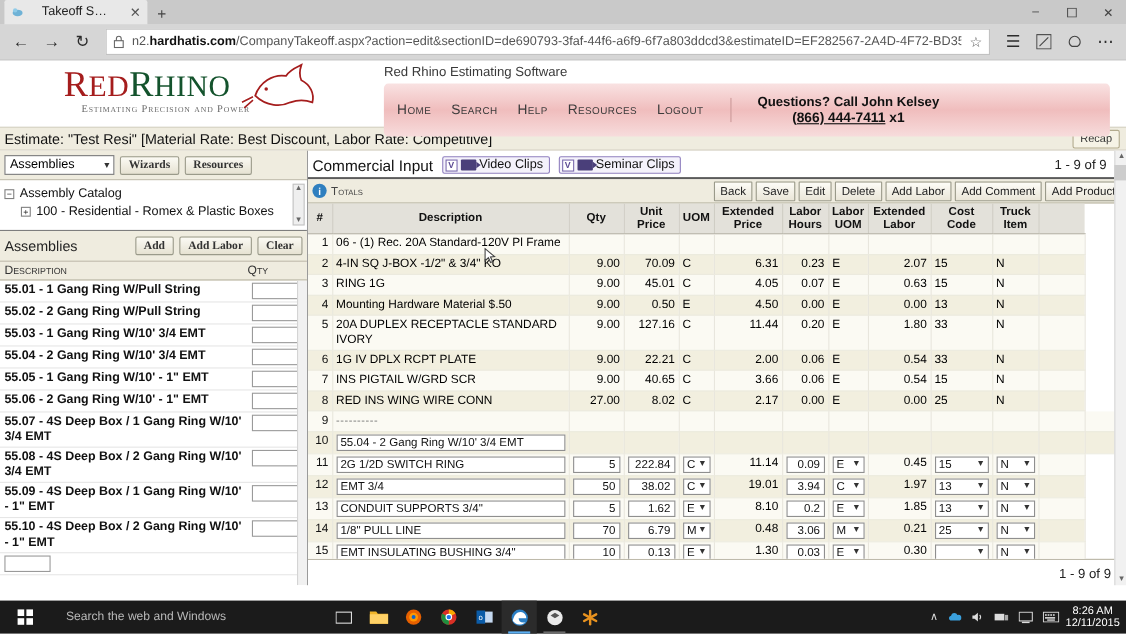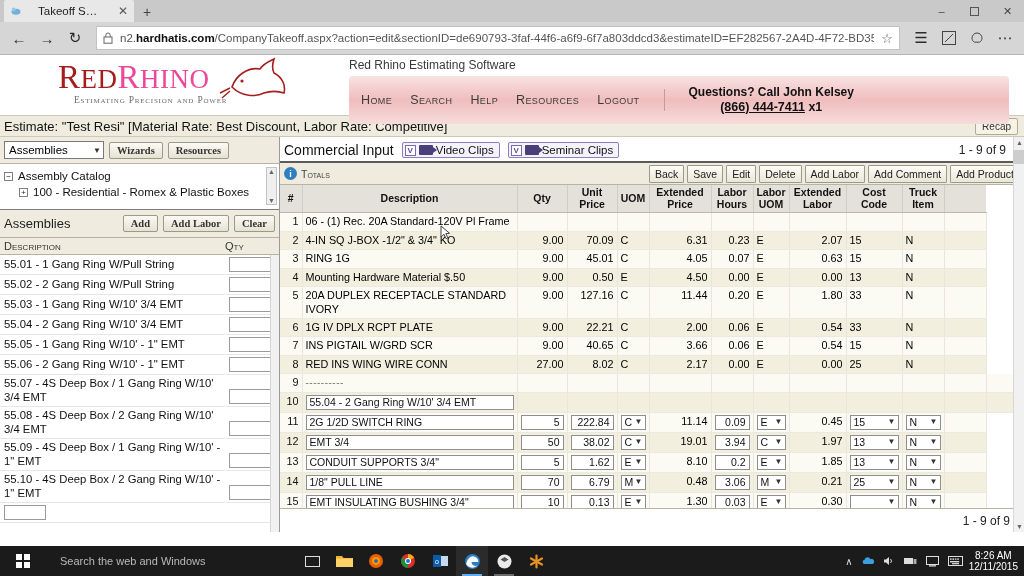--- a/index.html
+++ b/index.html
@@ -41,21 +41,21 @@
 
   
   .viewport { position:absolute; left:0; top:54px; width:1024px; height:492px; background:#fff;
               border-top:1px solid #b5b5b5; overflow:hidden; }
 
   .site-head { height:60px; background:#fff; position:relative; border-bottom:0; }
   .logo { position:absolute; left:58px; top:6px; width:280px; }
   .logo-main { font-family:"Liberation Serif", serif; font-size:27px; letter-spacing:0.5px; line-height:1; }
   .logo-red { color:#a51d1d; font-weight:normal; }
   .logo-red .cap { font-size:33px; }
-  .logo-grey { color:#ec4899; }
+  .logo-grey { color:#14532d; }
   .logo-grey .cap { font-size:33px; }
   .logo-sub { font-family:"Liberation Serif", serif; font-size:9.5px; color:#6b6b6b;
               letter-spacing:0.8px; margin-top:1px; margin-left:16px; }
   .rhino { position:absolute; left:212px; top:2px; }
 
   .brandline { position:absolute; left:349px; top:3px; font-size:12px; color:#3a3a3a; }
 
   .navband {
     position:absolute; left:349px; top:21px; width:660px; height:48px; border-radius:4px;
     background:linear-gradient(to bottom,#f9e2e2 0%, #f0bdbd 50%, #f7dcdc 100%);
@@ -108,21 +108,21 @@
     align-items:center; justify-content:space-between;
   }
   .assem-title { font-size:13px; color:#222; }
   .assem-btns { display:flex; gap:5px; }
   .col-head { background:#efecdf; border-bottom:1px solid #b7b3a2; display:flex; font-variant:small-caps;
               font-size:11px; color:#333; padding:2px 4px; }
   .col-head .c1 { flex:1; }
   .col-head .c2 { width:50px; }
 
   .alist { flex:1; overflow:hidden; position:relative; }
-  .arow { display:flex; align-items:flex-end; border-bottom:1px solid #e6e6e6; padding:2px 4px; min-height:17.5px; }
+  .arow { display:flex; align-items:flex-start; border-bottom:1px solid #e6e6e6; padding:2px 4px; min-height:17.5px;font-weight:bold; }
   .arow .desc { flex:1; font-size:11.3px; color:#111; line-height:1.2; padding-right:4px; }
   .arow .qty { width:46px; flex:0 0 46px; }
   .qtybox { width:42px; height:15px; border:1px solid #9a9a9a; background:#fff; }
   .left-scrollbar { position:absolute; right:0; top:0; width:9px; height:100%; background:#f1f1f1; border-left:1px solid #d4d4d4; }
 
   
   .right { flex:1; background:#fff; position:relative; display:flex; flex-direction:column; }
   .ri-head { display:flex; align-items:center; height:26px; padding:2px 4px 0 4px; gap:8px;
              border-bottom:2px solid #5b5b5b; }
   .ri-title { font-size:14px; color:#111; }

